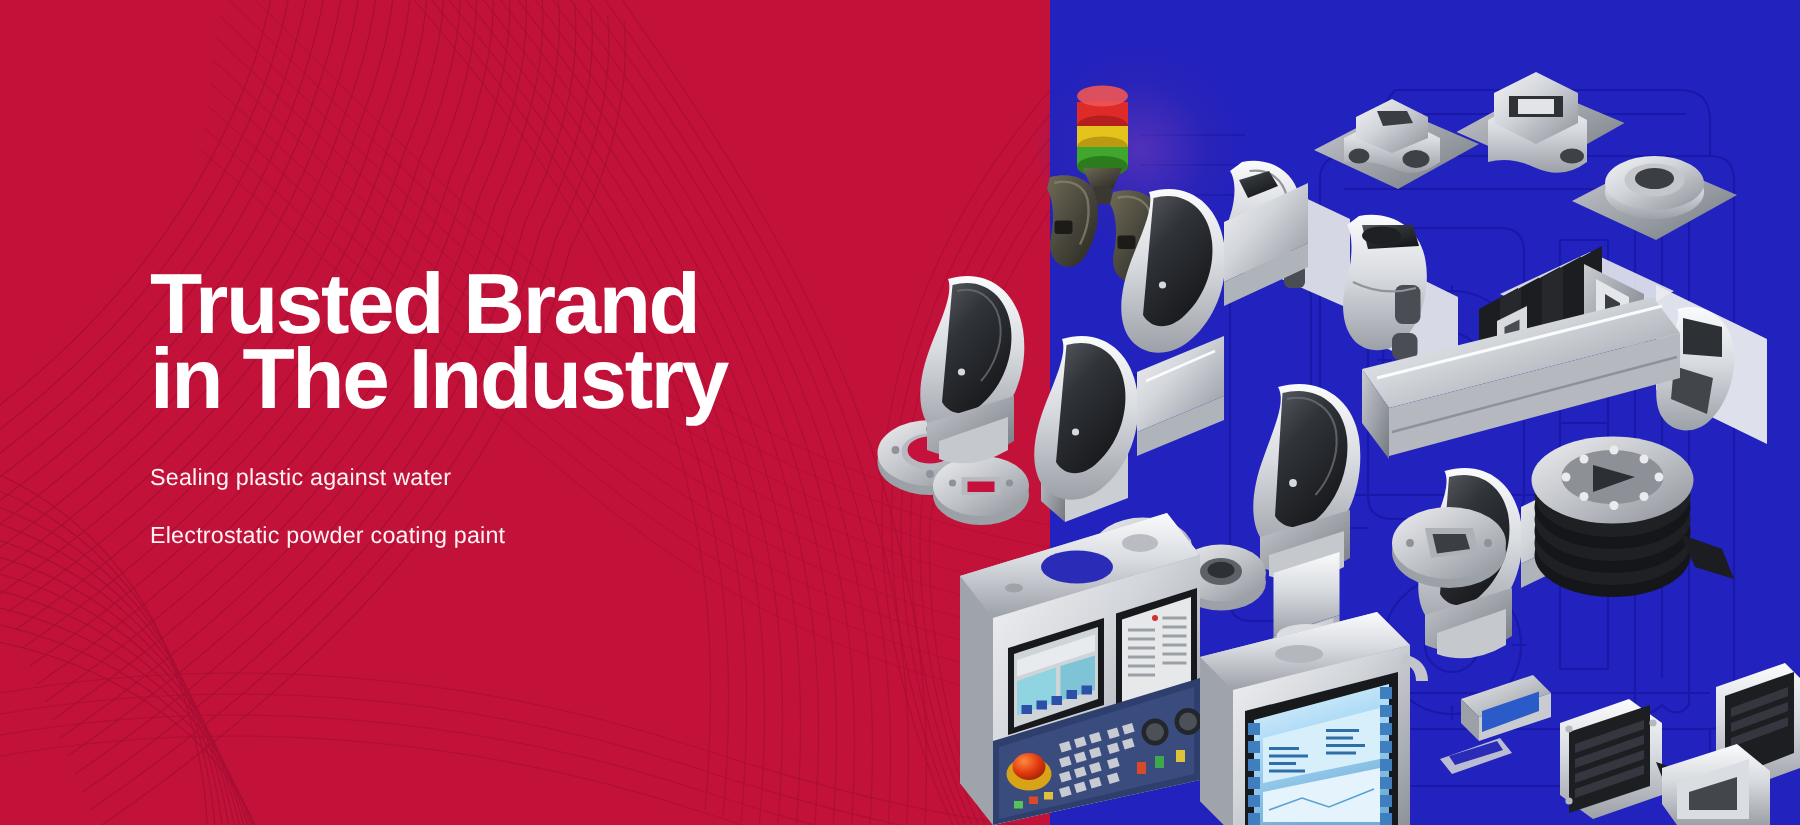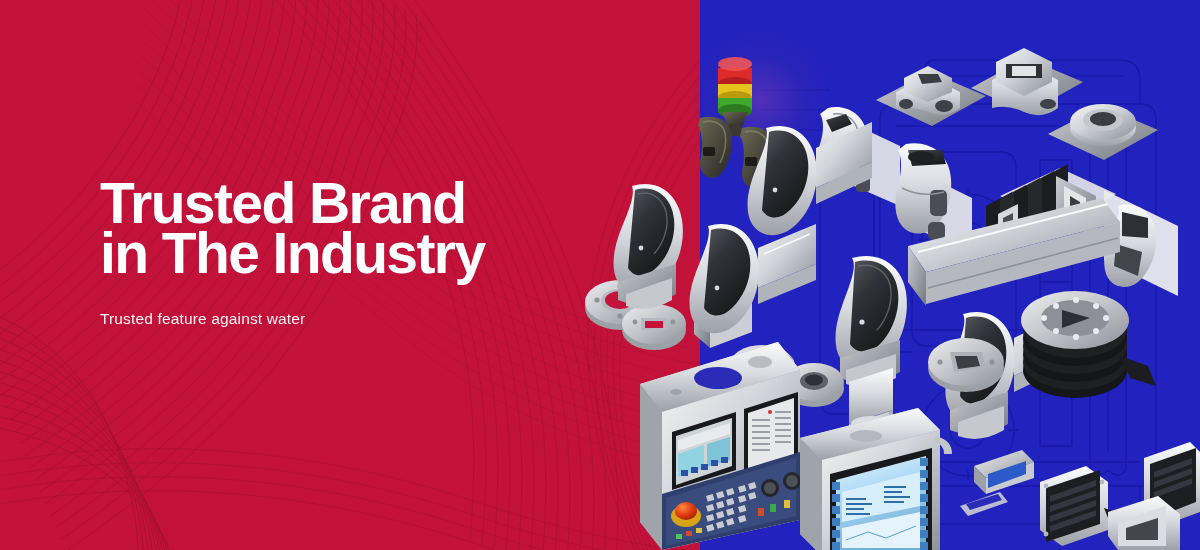--- a/index.html
+++ b/index.html
@@ -684,17 +684,18 @@
     <g>
       <path d="M960,506 L1000,492 L1008,502 L968,516 Z" fill="#CBCED3" opacity="0.9"></path>
       <path d="M966,504 L998,494 L1002,500 L970,510 Z" fill="#2A2CB8"></path>
     </g>
   </svg>
 
   <div class="copy">
     <h1 class="headline">Trusted Brand
 in The Industry</h1>
     <ul class="bullets" style="list-style:none;">
-      <li class="bullet">Trusted feature against water</li>
+      <li class="bullet">Sealing plastic against water</li>
+      <li class="bullet">Electrostatic powder coating paint</li>
     </ul>
   </div>
 
 </div>
 
 </body></html>

